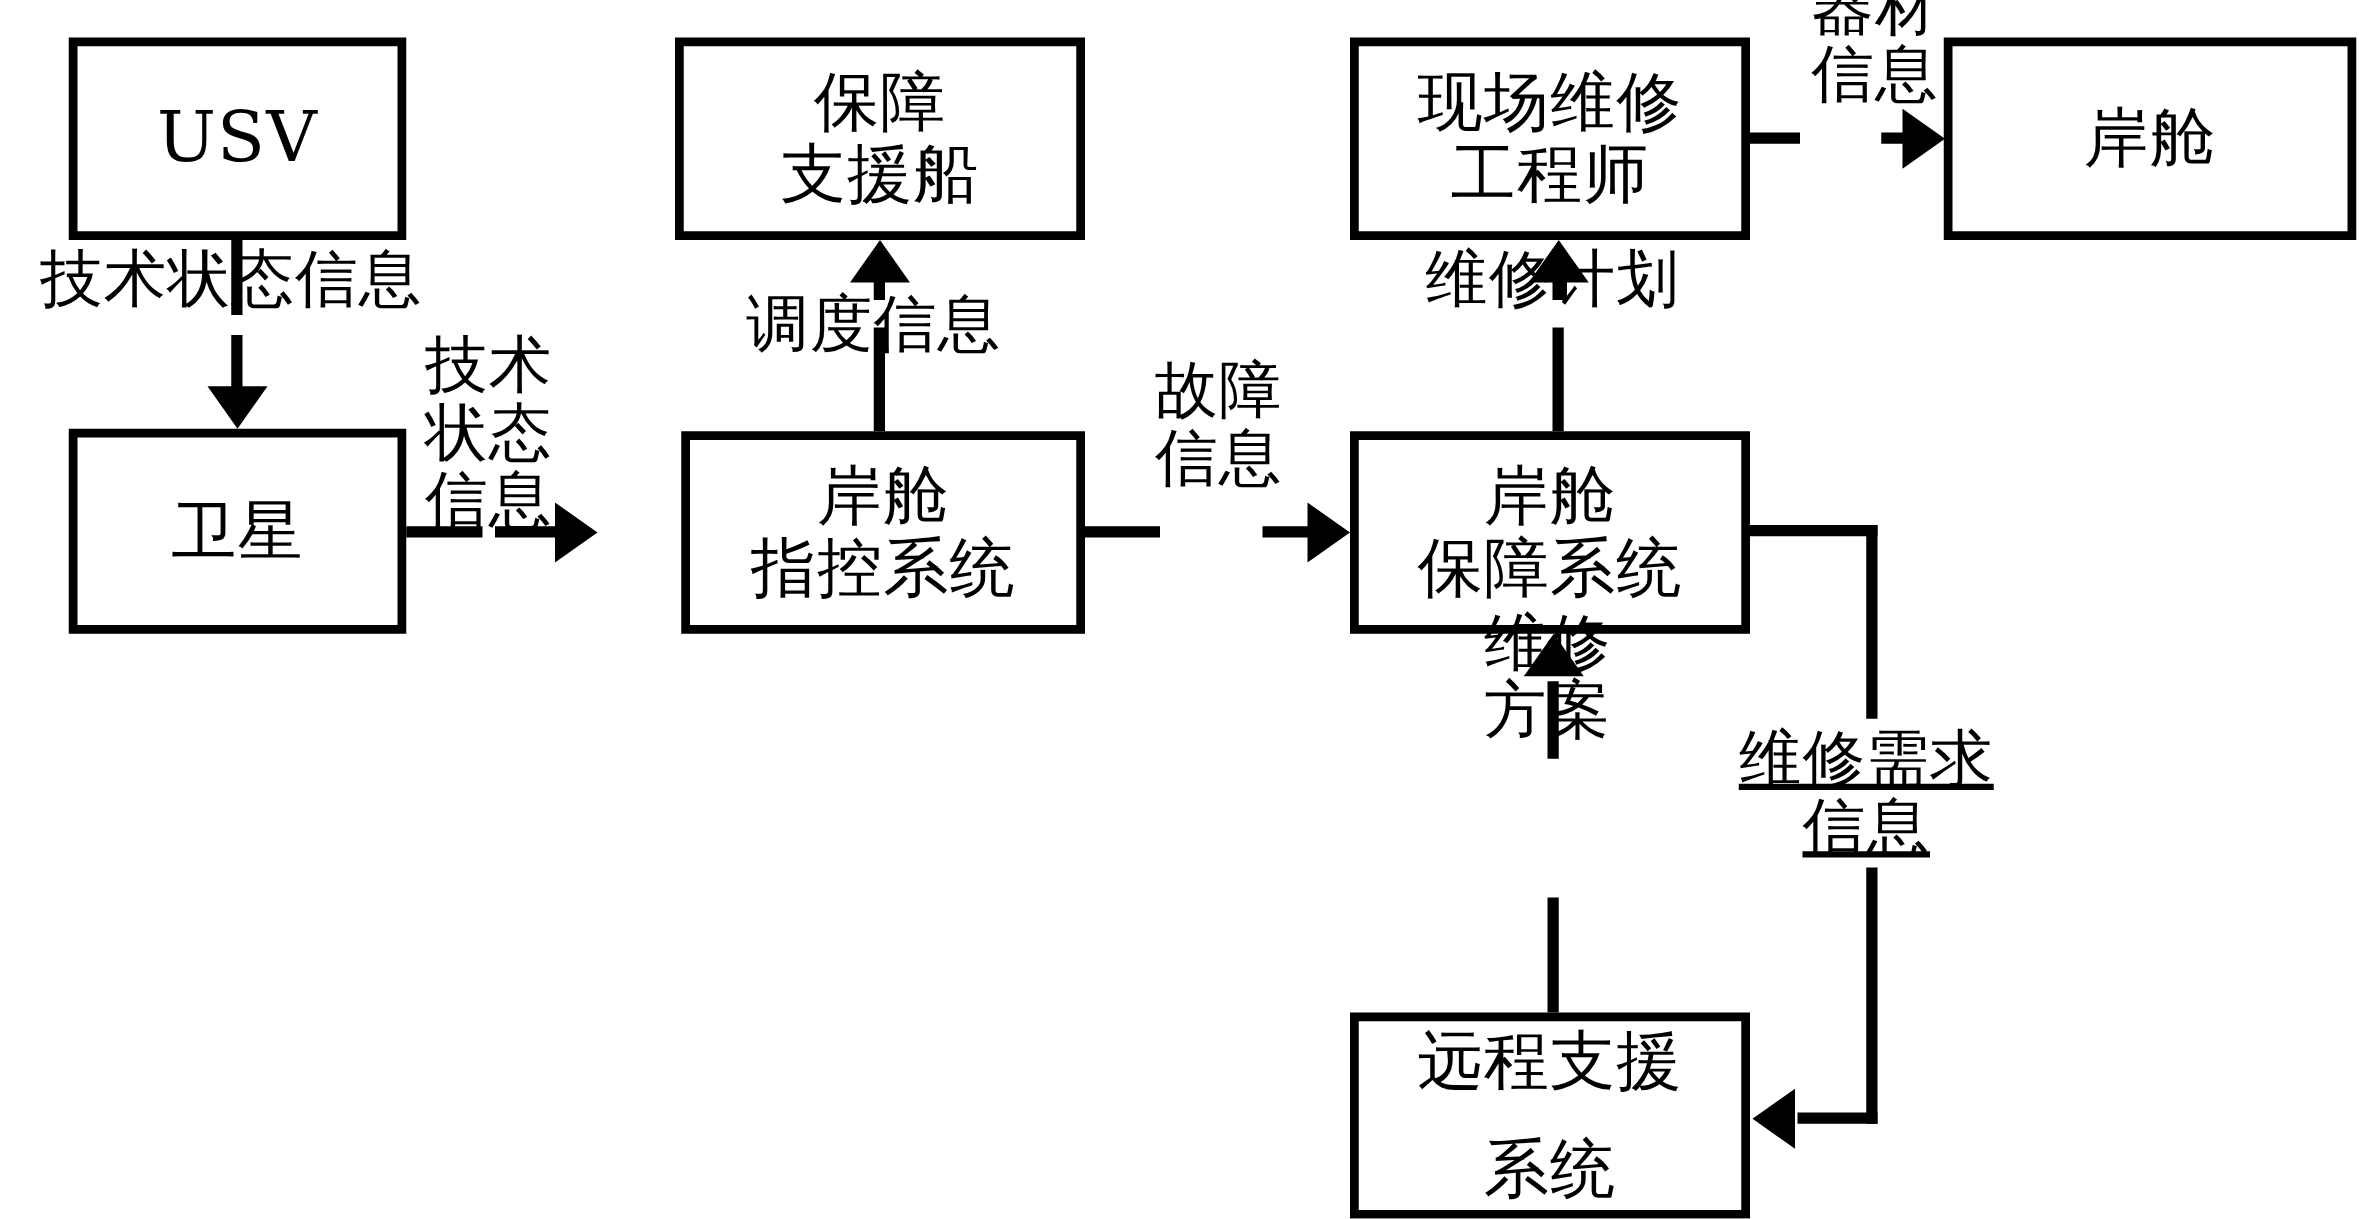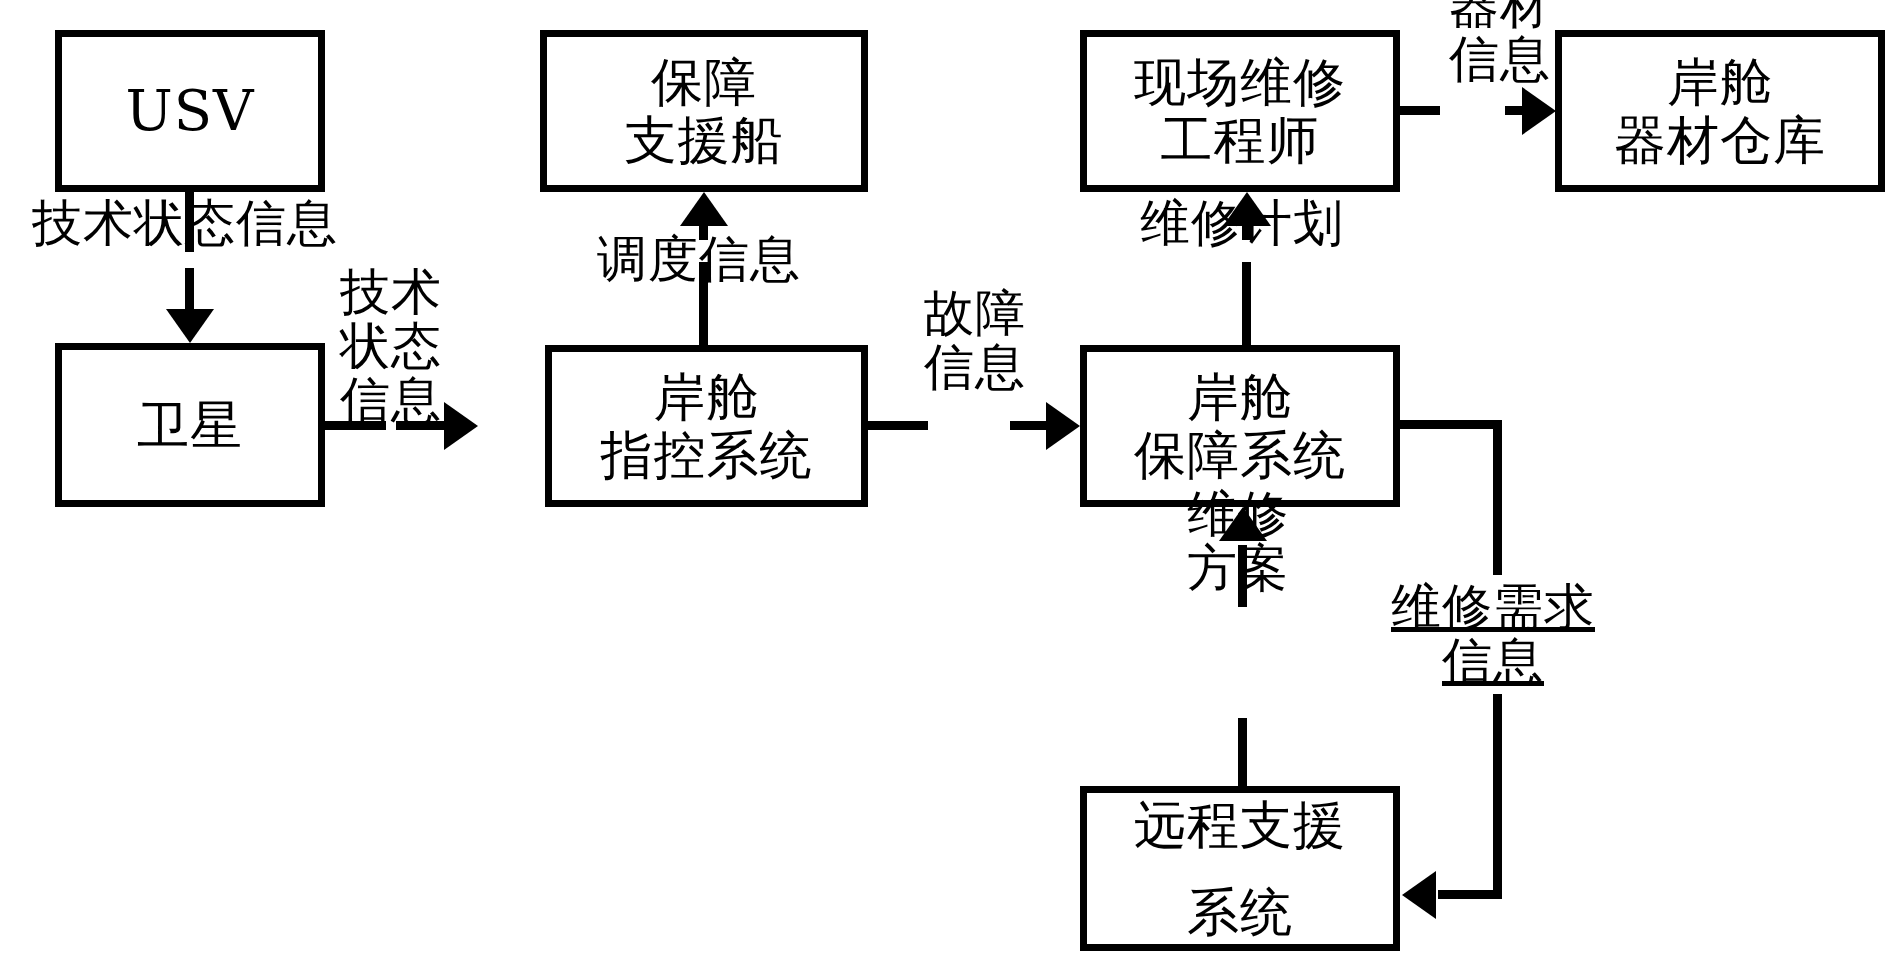--- a/index.html
+++ b/index.html
@@ -85,38 +85,37 @@
     <span class="ln">USV</span>
   </div>
 
   <div class="box" style="left:1080px;top:30px;width:320px;height:162px;">
     <span class="ln">现场维修</span>
     <span class="ln">工程师</span>
   </div>
 
   <div class="box" style="left:1555px;top:30px;width:330px;height:162px;">
     <span class="ln">岸舱</span>
-    <span class="ln">器材仓库</span>
   </div>
 
   <div class="box" style="left:55px;top:343px;width:270px;height:164px;">
     <span class="ln">卫星</span>
   </div>
 
   <div class="box" style="left:545px;top:345px;width:323px;height:162px;">
     <span class="ln">岸舱</span>
     <span class="ln">指控系统</span>
   </div>
 
   <div class="box" style="left:1080px;top:345px;width:320px;height:162px;">
     <span class="ln">岸舱</span>
     <span class="ln">保障系统</span>
   </div>
 
-  <div class="box" style="left:1080px;top:786px;width:320px;height:165px;gap:28px;">
+  <div class="box" style="left:1080px;top:810px;width:320px;height:165px;gap:28px;">
     <span class="ln">远程支援</span>
     <span class="ln">系统</span>
   </div>
 
   <div class="vline" style="left:185px;top:190px;height:62px;"></div>
   <div class="elabel" style="left:0px;top:196px;width:370px;text-align:center;">
     <span class="ln">技术状态信息</span>
   </div>
   <div class="vline" style="left:185px;top:268px;height:45px;"></div>
   <div class="arrow-down" style="left:166px;top:309px;"></div>

